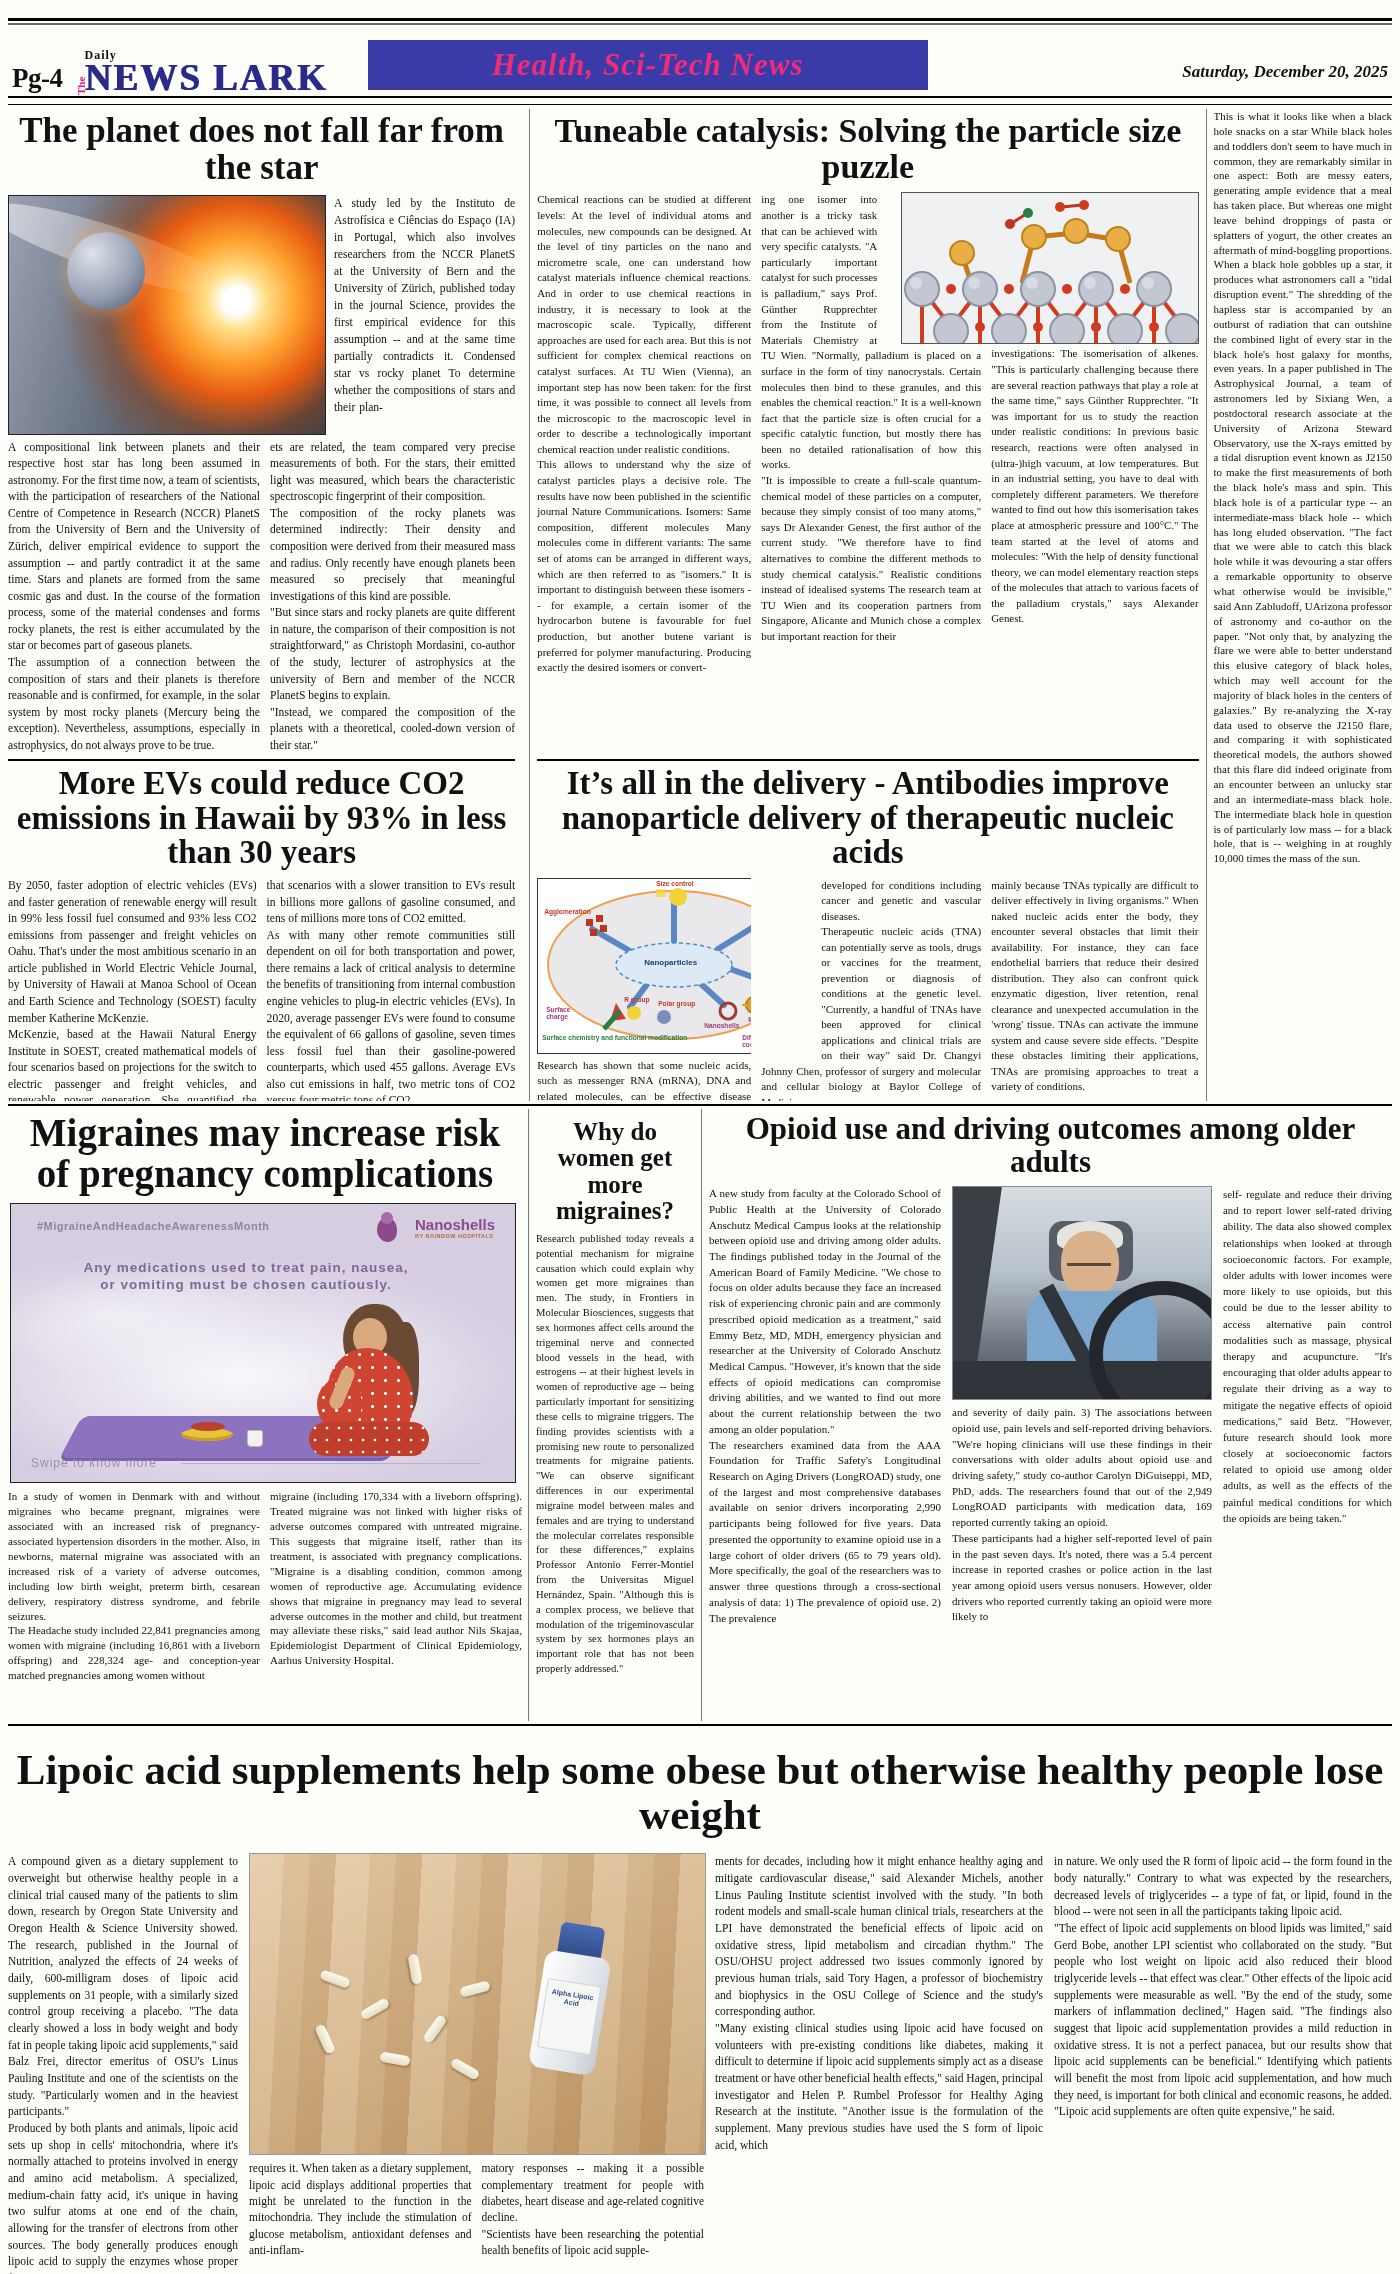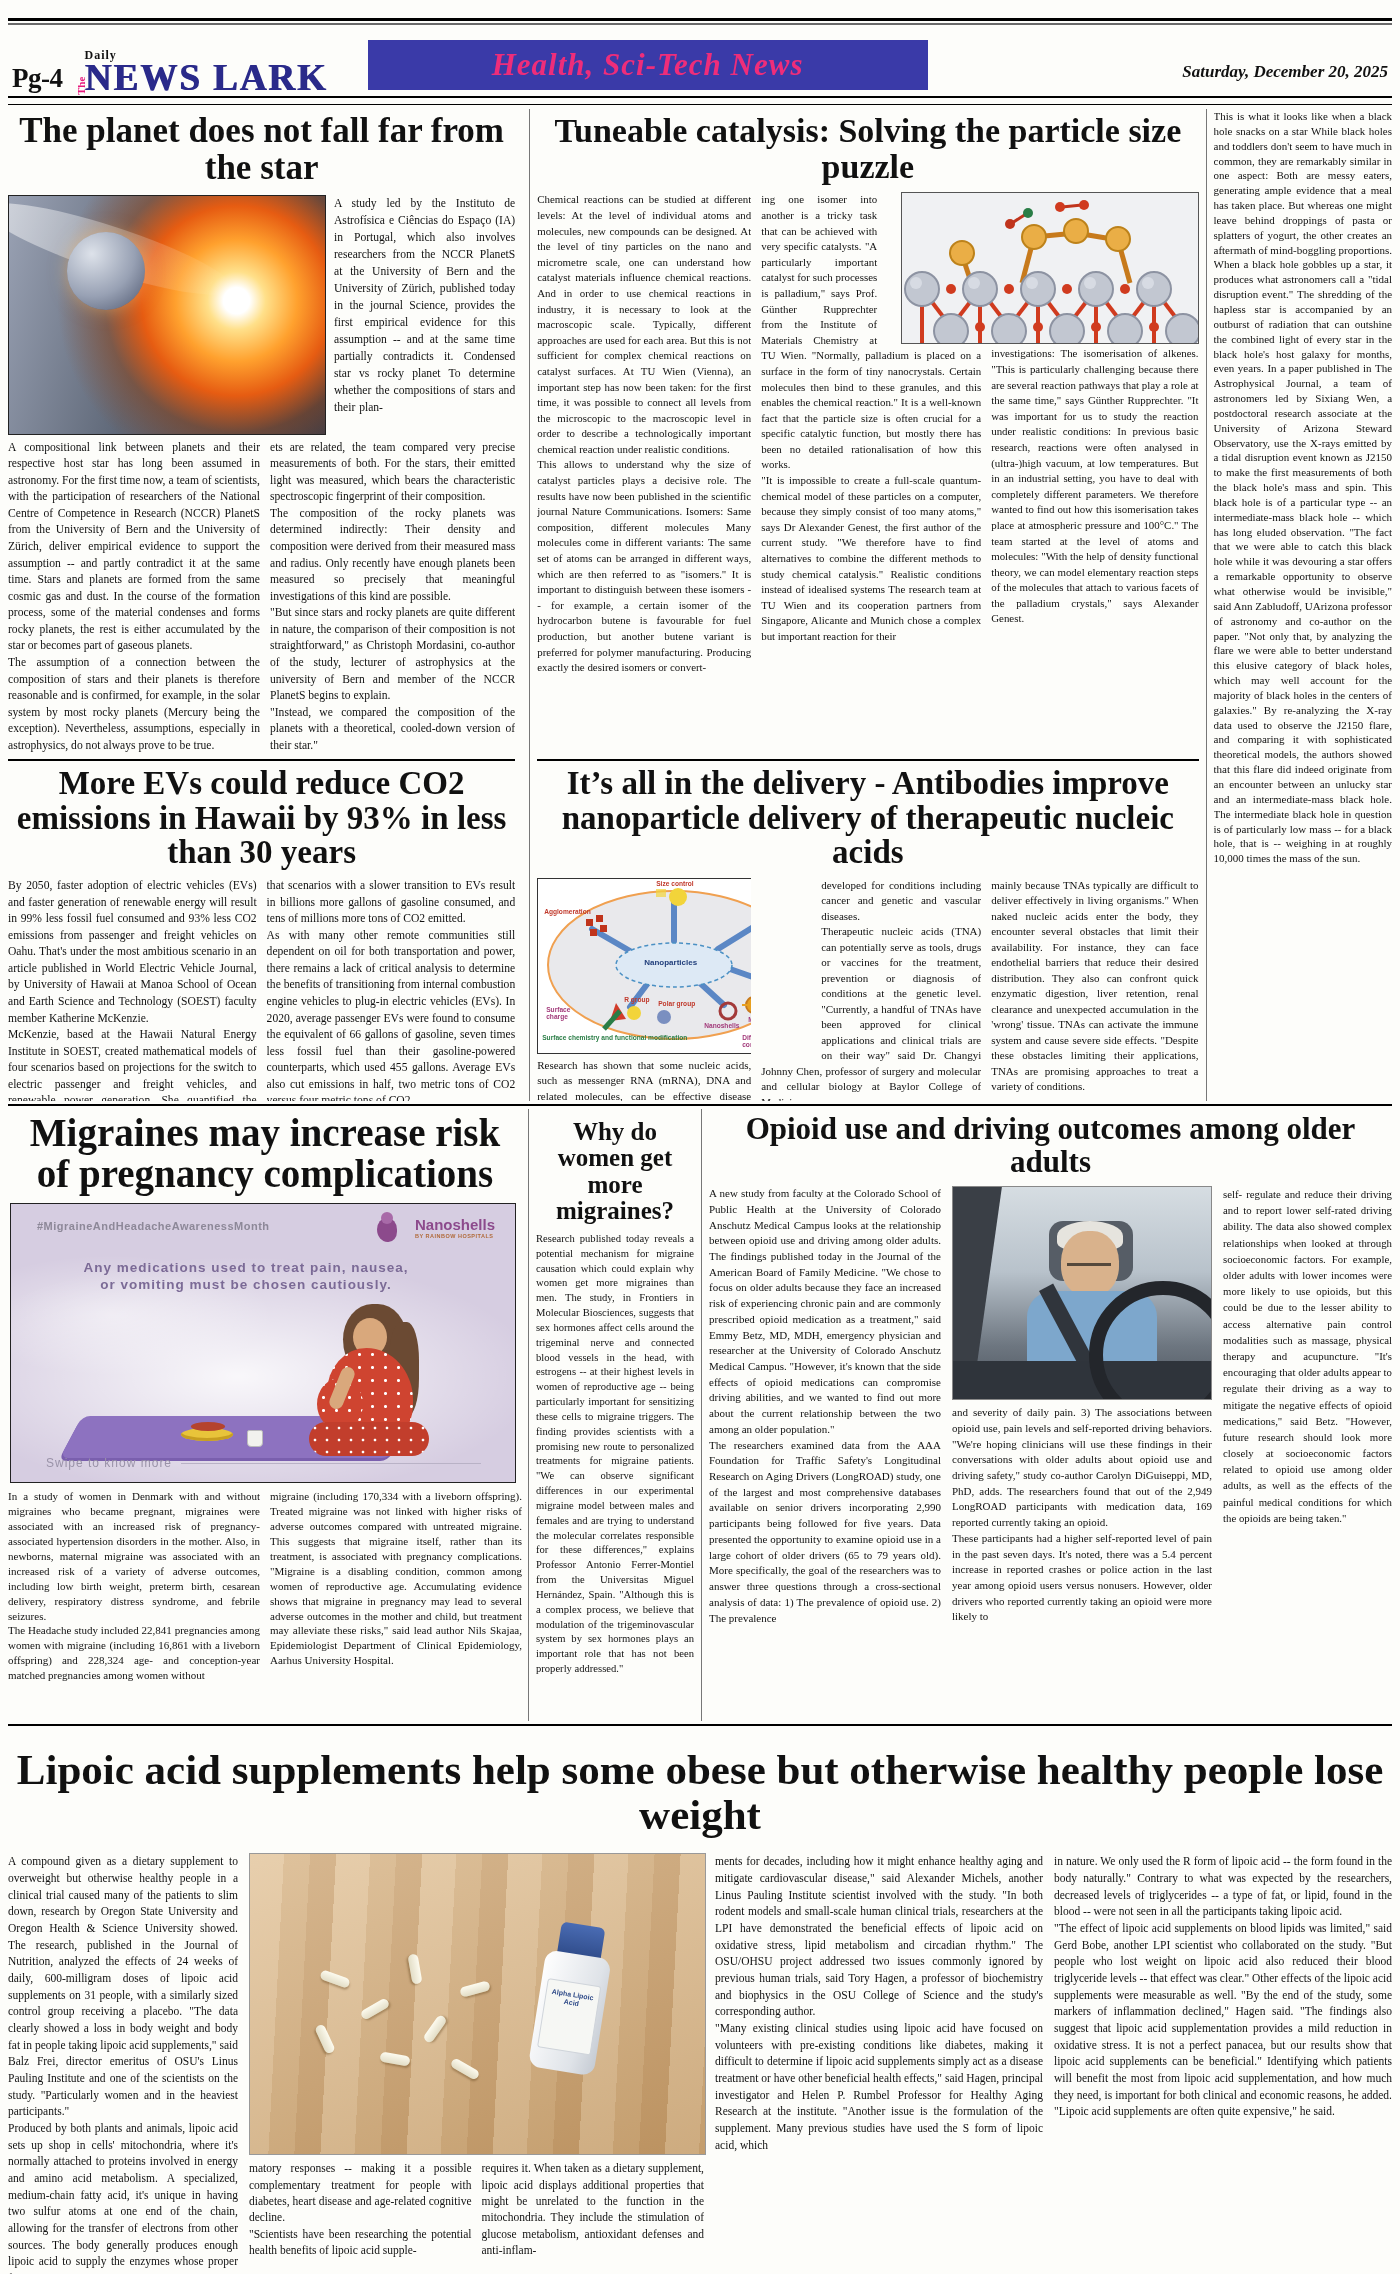--- a/index.html
+++ b/index.html
@@ -102,21 +102,21 @@
   .w-dress{position:absolute;left:26px;top:44px;width:86px;height:96px;background:#cf4430;border-radius:46% 54% 40% 40%;
      background-image:radial-gradient(circle,#fff 1.2px,transparent 1.8px);background-size:13px 13px;}
   .w-belly{position:absolute;left:16px;top:74px;width:46px;height:52px;background:#cf4430;border-radius:50%;
      background-image:radial-gradient(circle,#fff 1.2px,transparent 1.8px);background-size:13px 13px;}
   .w-legs{position:absolute;left:8px;top:118px;width:120px;height:34px;background:#c23e2c;border-radius:18px;
      background-image:radial-gradient(circle,#fff 1.1px,transparent 1.7px);background-size:12px 12px;}
   .w-arm{position:absolute;left:34px;top:62px;width:14px;height:44px;background:#d9a87c;border-radius:8px;transform:rotate(22deg);}
   .mig-plate{position:absolute;left:170px;top:224px;width:52px;height:13px;background:#e8c43a;border-radius:50%;box-shadow:inset 0 -3px 0 #c79e20;}
   .mig-fruit{position:absolute;left:180px;top:218px;width:34px;height:9px;background:#b5432e;border-radius:50%;}
   .mig-cup{position:absolute;left:236px;top:226px;width:14px;height:15px;background:#f2f2ee;border-radius:2px 2px 4px 4px;border:1px solid #bbb;}
-  .mig-swipe{position:absolute;left:35px;bottom:12px;font-family:"Liberation Sans",sans-serif;font-size:12px;color:#9a93a8;letter-spacing:1px;}
+  .mig-swipe{position:absolute;left:20px;bottom:12px;font-family:"Liberation Sans",sans-serif;font-size:12px;color:#9a93a8;letter-spacing:1px;}
   .mig-swline{position:absolute;left:170px;bottom:18px;width:300px;border-top:1px solid #b9b2c6;}
   .m-zone .cols2 .bt{font-size:11px;line-height:1.36;}
   .why-hl{font-size:25px;margin-top:10px;}
   .w-zone .bt{font-size:10.6px;line-height:1.4;}
 
   .opi-hl{font-size:31px;}
   .obody{display:flex;gap:11px;}
   .ocol1{width:232px;flex:none;font-size:11px;line-height:1.43;}
   .omid{width:260px;flex:none;}
   .omid .bt{font-size:11px;line-height:1.43;}
@@ -453,23 +453,23 @@
             <div class="capsule" style="left:200px;top:210px;transform:rotate(30deg);"></div>
             <div class="capsule" style="left:150px;top:110px;transform:rotate(80deg);"></div>
             <div class="capsule" style="left:210px;top:130px;transform:rotate(-15deg);"></div>
             <div class="bottle">
               <div class="b-cap"></div>
               <div class="b-body"></div>
               <div class="b-label">Alpha Lipoic Acid</div>
             </div>
           </div>
           <div class="lsub2">
+            <div class="bt">requires it. When taken as a dietary supplement, lipoic acid displays additional properties that might be unrelated to the function in the mitochondria. They include the stimulation of glucose metabolism, antioxidant defenses and anti-inflam-</div>
             <div class="bt">matory responses -- making it a possible complementary treatment for people with diabetes, heart disease and age-related cognitive decline.
 "Scientists have been researching the potential health benefits of lipoic acid supple-</div>
-            <div class="bt">requires it. When taken as a dietary supplement, lipoic acid displays additional properties that might be unrelated to the function in the mitochondria. They include the stimulation of glucose metabolism, antioxidant defenses and anti-inflam-</div>
           </div>
         </div>
         <div class="bt lcol3">ments for decades, including how it might enhance healthy aging and mitigate cardiovascular disease," said Alexander Michels, another Linus Pauling Institute scientist involved with the study. "In both rodent models and small-scale human clinical trials, researchers at the LPI have demonstrated the beneficial effects of lipoic acid on oxidative stress, lipid metabolism and circadian rhythm." The OSU/OHSU project addressed two issues commonly ignored by previous human trials, said Tory Hagen, a professor of biochemistry and biophysics in the OSU College of Science and the study's corresponding author.
 "Many existing clinical studies using lipoic acid have focused on volunteers with pre-existing conditions like diabetes, making it difficult to determine if lipoic acid supplements simply act as a disease treatment or have other beneficial health effects," said Hagen, principal investigator and Helen P. Rumbel Professor for Healthy Aging Research at the institute. "Another issue is the formulation of the supplement. Many previous studies have used the S form of lipoic acid, which</div>
         <div class="bt lcol4">in nature. We only used the R form of lipoic acid -- the form found in the body naturally." Contrary to what was expected by the researchers, decreased levels of triglycerides -- a type of fat, or lipid, found in the blood -- were not seen in all the participants taking lipoic acid.
 "The effect of lipoic acid supplements on blood lipids was limited," said Gerd Bobe, another LPI scientist who collaborated on the study. "But people who lost weight on lipoic acid also reduced their blood triglyceride levels -- that effect was clear." Other effects of the lipoic acid supplements were measurable as well. "By the end of the study, some markers of inflammation declined," Hagen said. "The findings also suggest that lipoic acid supplementation provides a mild reduction in oxidative stress. It is not a perfect panacea, but our results show that lipoic acid supplements can be beneficial." Identifying which patients will benefit the most from lipoic acid supplementation, and how much they need, is important for both clinical and economic reasons, he added. "Lipoic acid supplements are often quite expensive," he said.</div>
       </div>
     </section>
   </main>
 </div>

